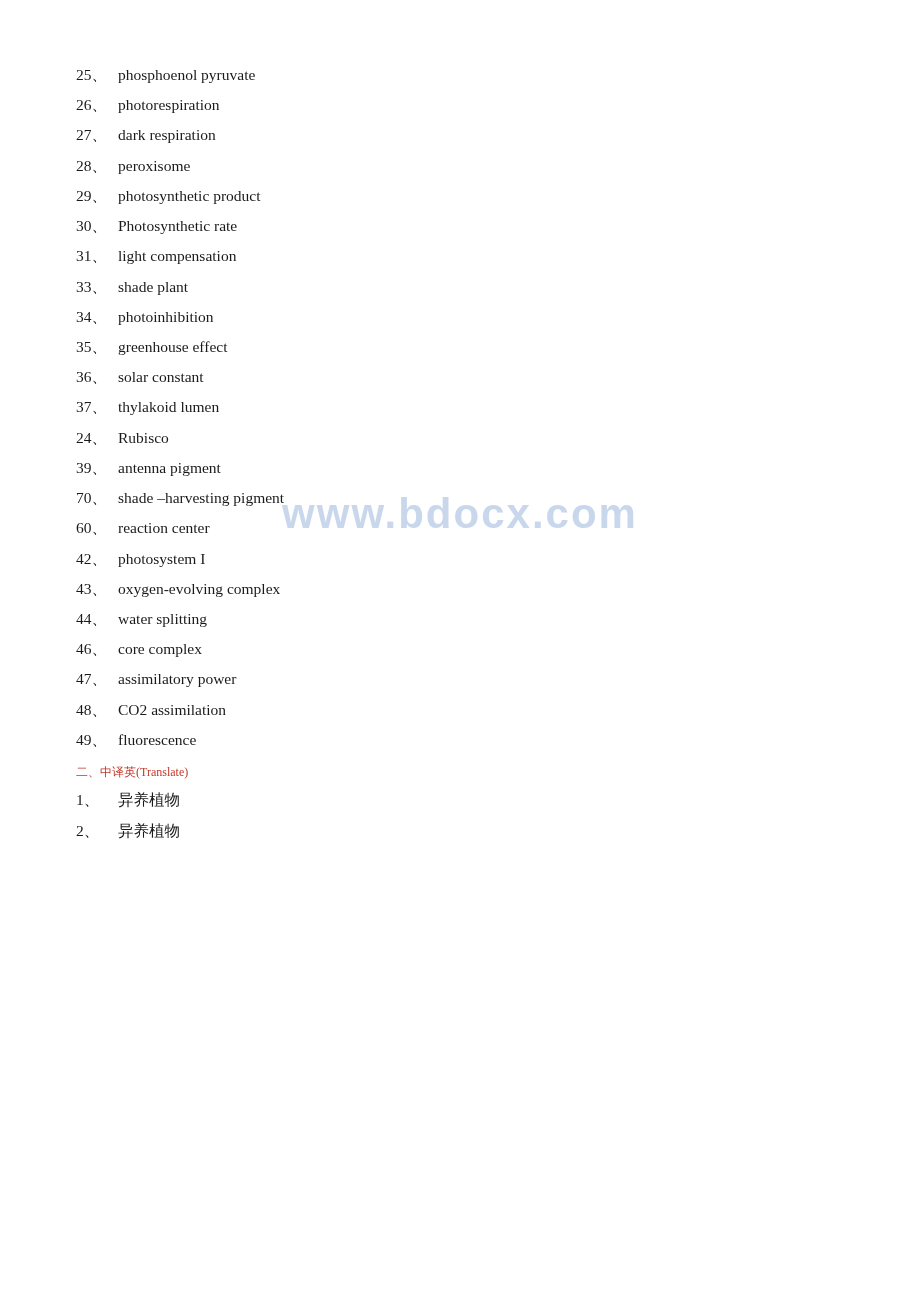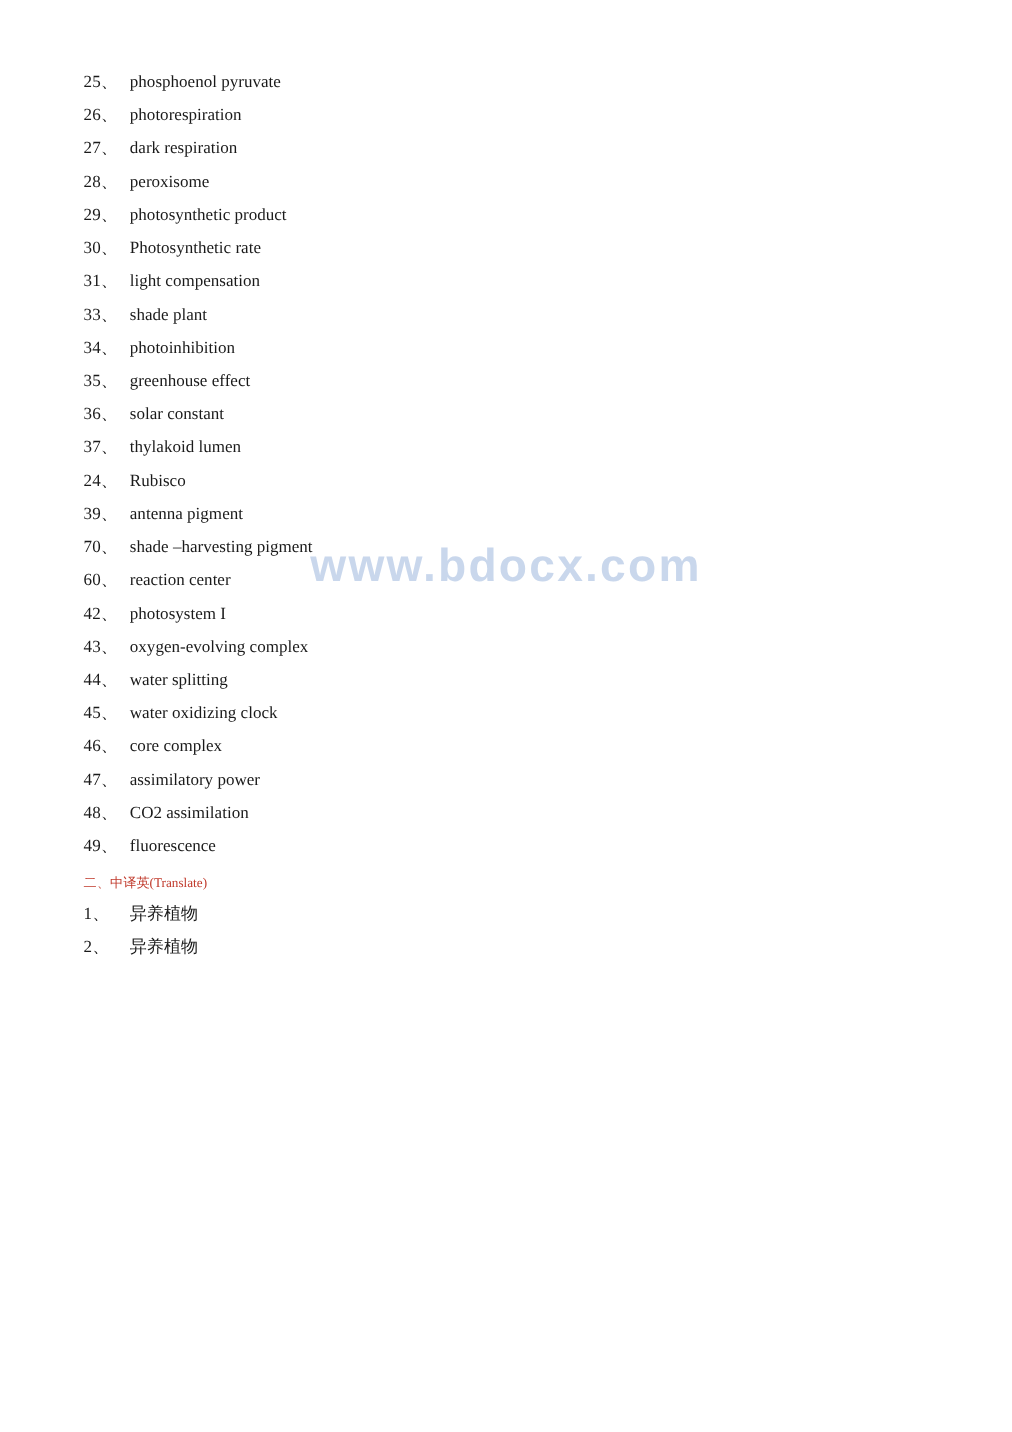--- a/index.html
+++ b/index.html
@@ -140,24 +140,20 @@
       </div>
       <div class="list-item">
         <span class="num">43、</span>
         <span class="text">oxygen-evolving complex</span>
       </div>
       <div class="list-item">
         <span class="num">44、</span>
         <span class="text">water splitting</span>
       </div>
       <div class="list-item">
-        <span class="num">45、</span>
-        <span class="text">water oxidizing clock</span>
-      </div>
-      <div class="list-item">
         <span class="num">46、</span>
         <span class="text">core complex</span>
       </div>
       <div class="list-item">
         <span class="num">47、</span>
         <span class="text">assimilatory power</span>
       </div>
       <div class="list-item">
         <span class="num">48、</span>
         <span class="text">CO2 assimilation</span>

